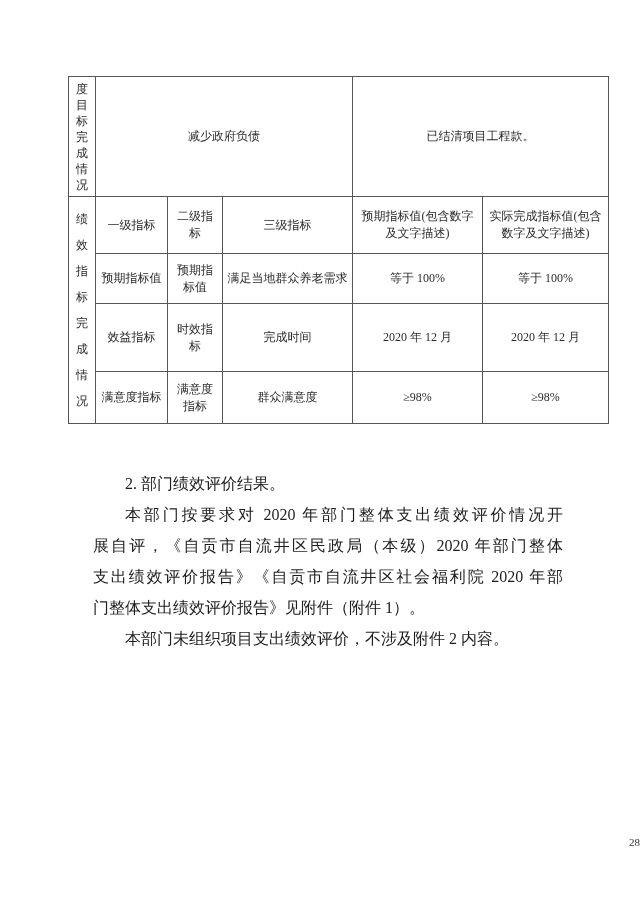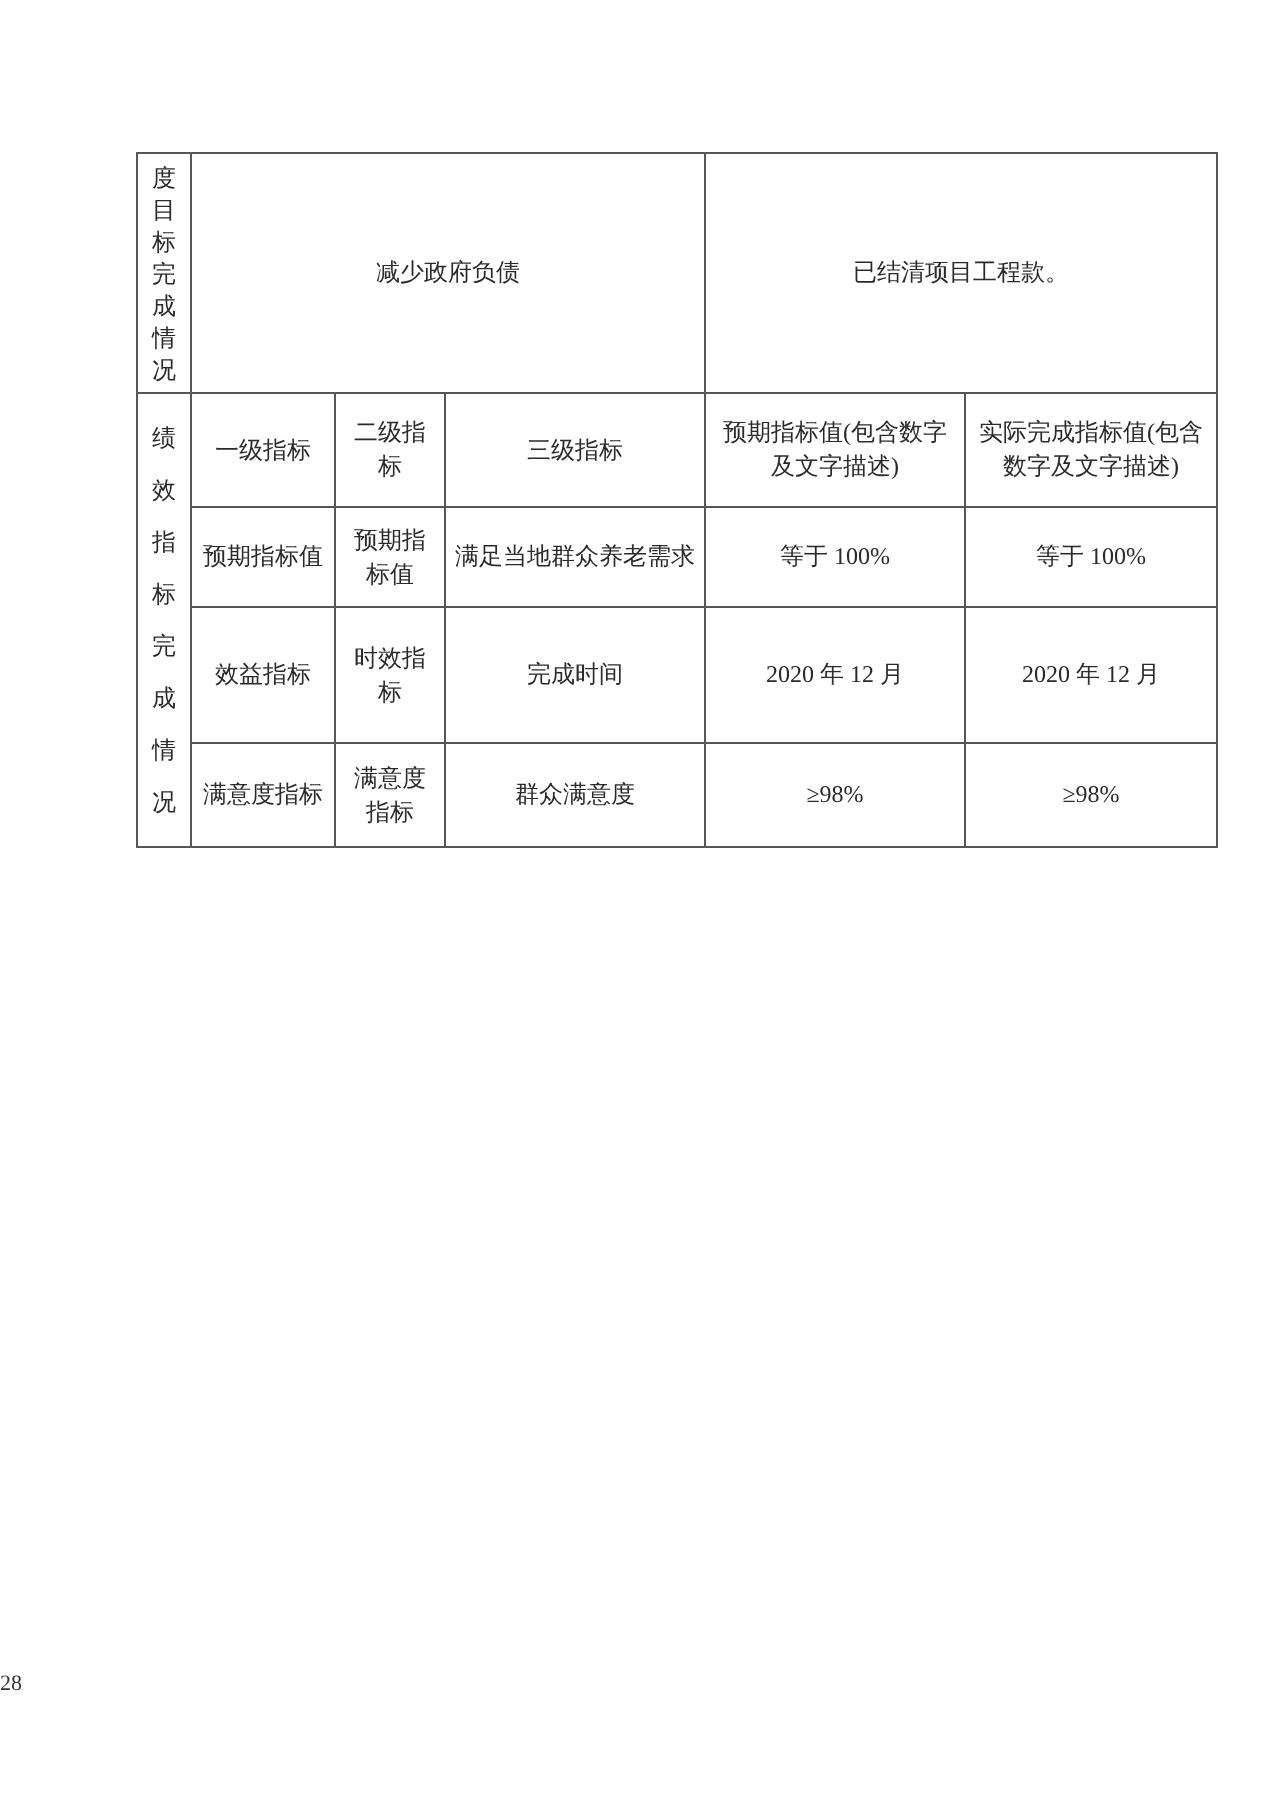--- a/index.html
+++ b/index.html
@@ -64,21 +64,21 @@
   .line { text-align: justify; }
   .line.fill { text-align-last: justify; }
   .line.indent { text-indent: 32px; }
 
   
   .pagenum {
     position: absolute;
     top: 836px;
     left: 0;
     width: 100%;
-    text-align: left;
+    text-align: right;
     font-size: 11px;
     color: #333333;
   }
 </style>
 </head>
 <body>
 
 <div class="page">
 
   <table class="indicator-table">
@@ -142,16 +142,24 @@
       <tr class="r5">
         <td>满意度指标</td>
         <td>满意度指标</td>
         <td>群众满意度</td>
         <td>≥98%</td>
         <td>≥98%</td>
       </tr>
     </tbody>
   </table>
 
+  <div class="bodytext">
+    <div class="line indent">2. 部门绩效评价结果。</div>
+    <div class="line indent fill">本部门按要求对 2020 年部门整体支出绩效评价情况开</div>
+    <div class="line fill">展自评，《自贡市自流井区民政局（本级）2020 年部门整体</div>
+    <div class="line fill">支出绩效评价报告》《自贡市自流井区社会福利院 2020 年部</div>
+    <div class="line">门整体支出绩效评价报告》见附件（附件 1）。</div>
+    <div class="line indent">本部门未组织项目支出绩效评价，不涉及附件 2 内容。</div>
+  </div>
 
   <div class="pagenum">28</div>
 
 </div>
 
 </body></html>

